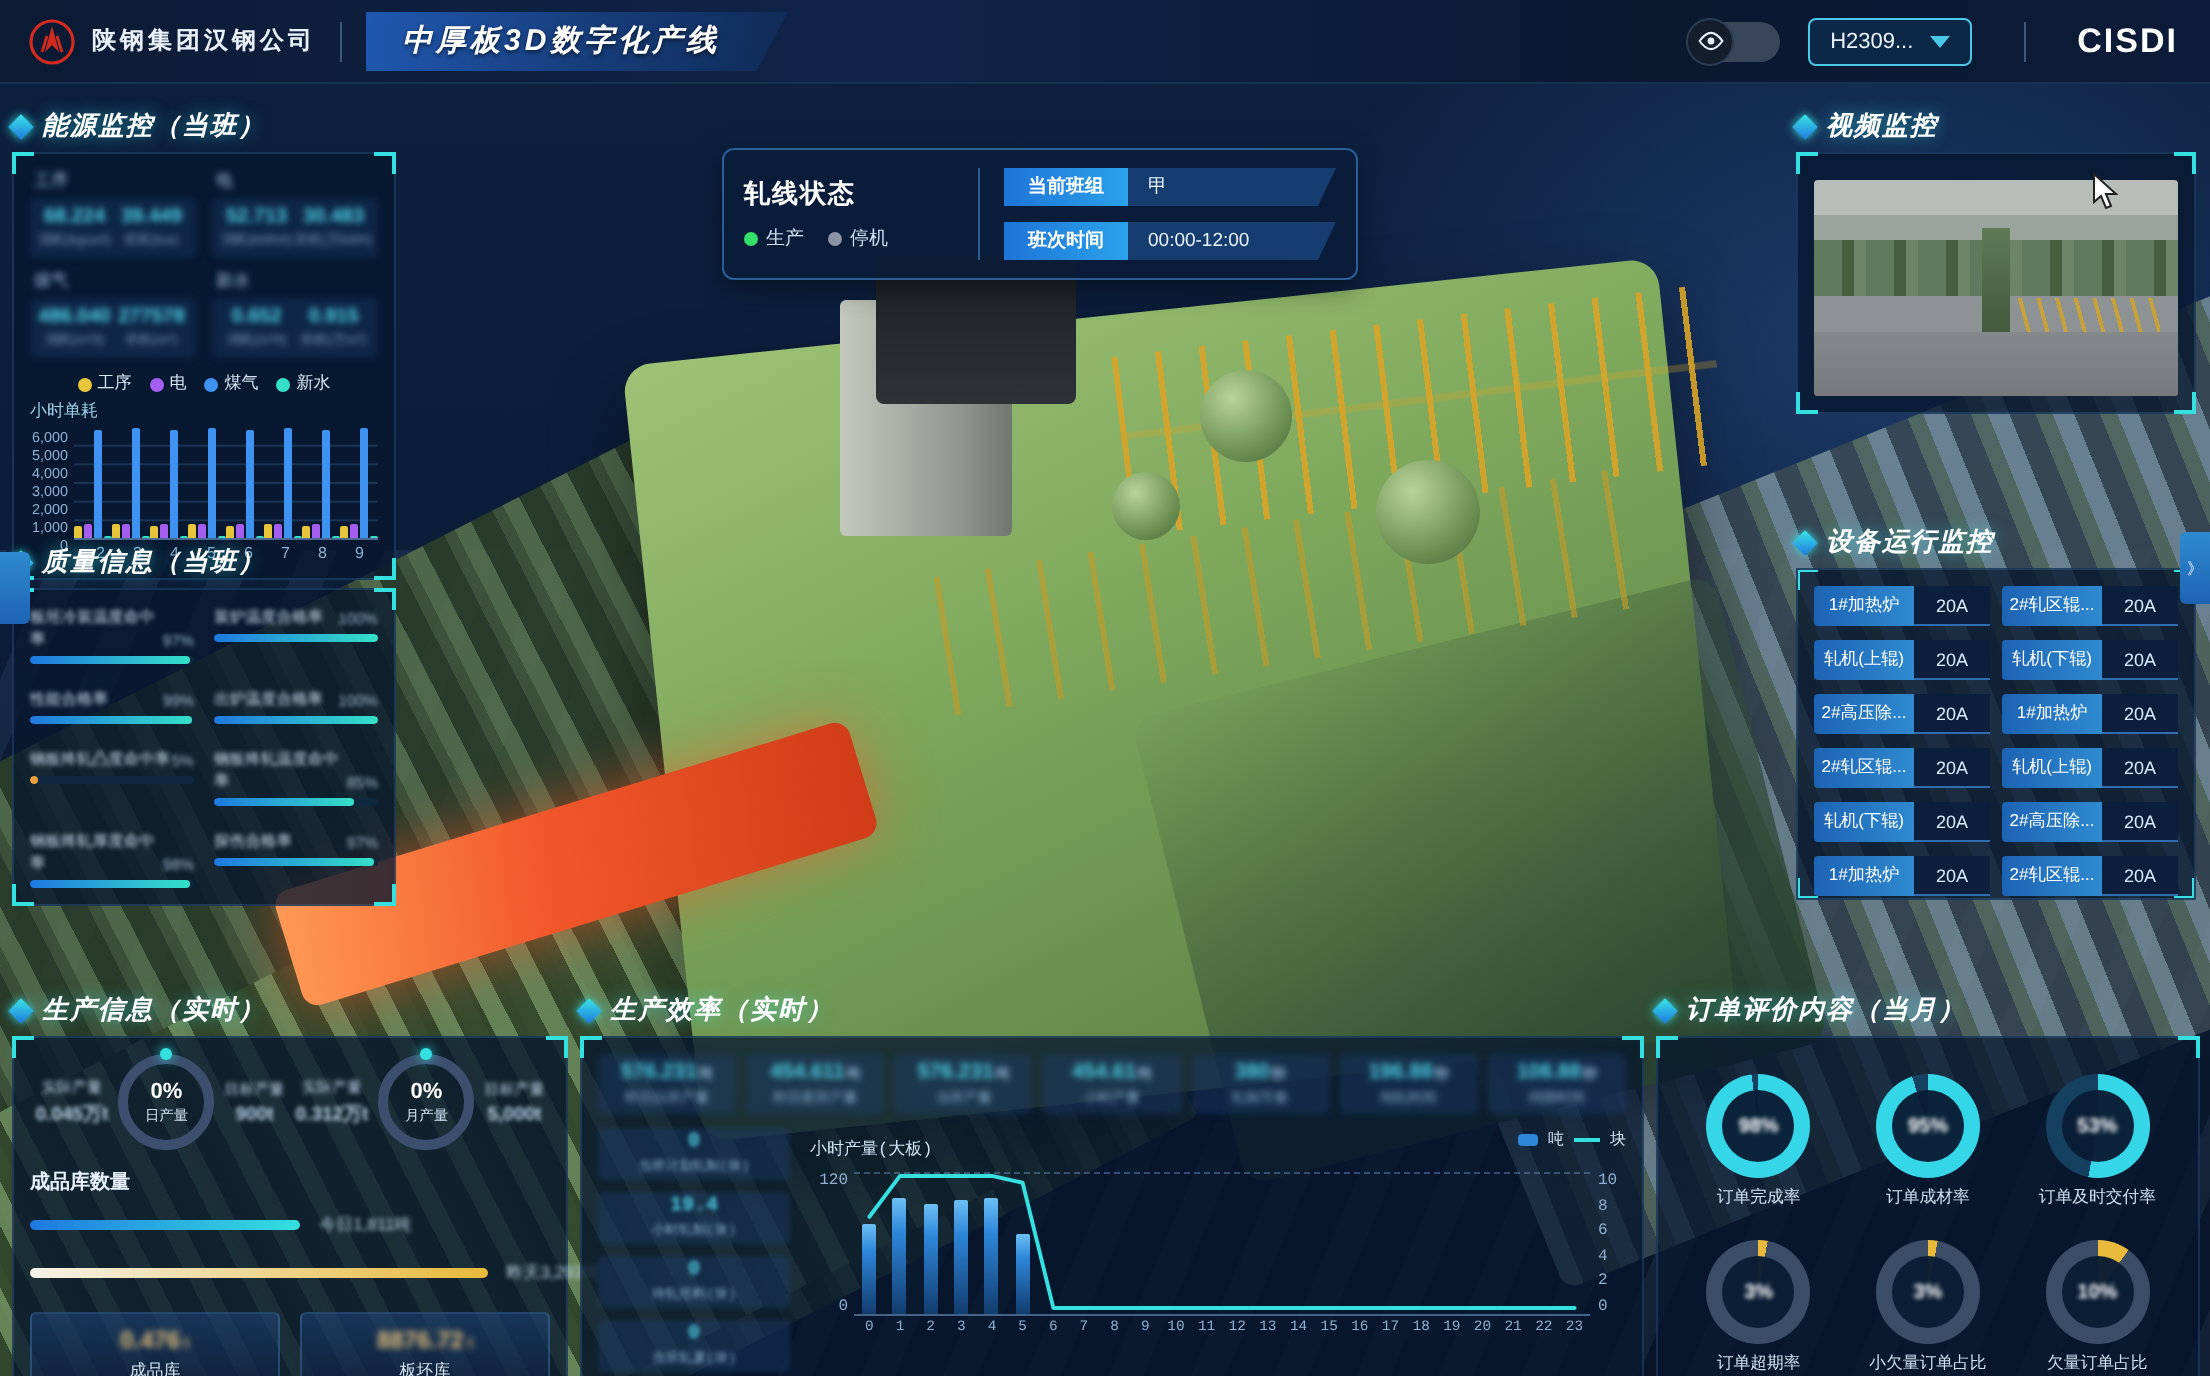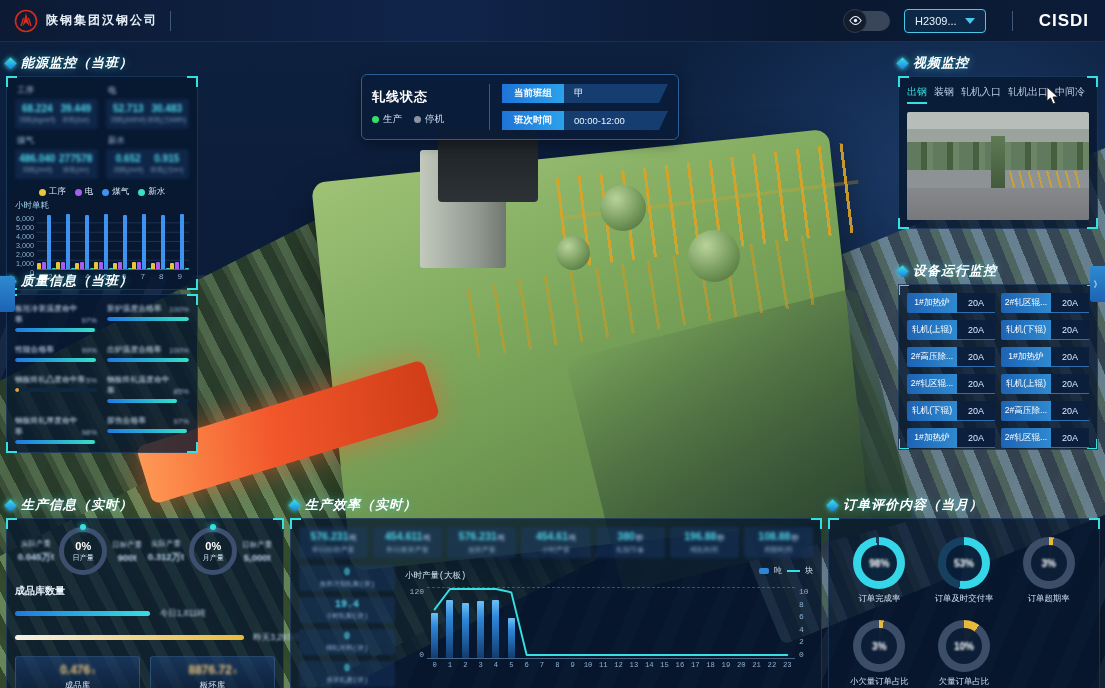--- a/index.html
+++ b/index.html
@@ -231,20 +231,21 @@
   </div>
 
   <div class="hdr" data-interactable="false">
     <svg class="logo-mark" viewBox="0 0 24 24" data-interactable="false">
       <circle cx="12" cy="12" r="10.5" fill="none" stroke="#d42b1e" stroke-width="1.6"></circle>
       <path d="M12 4 L15.5 17 L12 13.5 L8.5 17 Z" fill="#d42b1e"></path>
       <path d="M7 17 L9.5 9 M17 17 L14.5 9" stroke="#d42b1e" stroke-width="1.4" fill="none"></path>
     </svg>
     <span class="co-name" data-interactable="false">陕钢集团汉钢公司</span>
     <span class="hdr-div" data-interactable="false"></span>
+    <div class="plaque" data-interactable="false">中厚板3D数字化产线</div>
     <div class="hdr-right">
       <div class="toggle" data-interactable="true">
         <span class="knob">
           <svg width="13" height="13" viewBox="0 0 16 16" data-interactable="false">
             <path d="M1 8 C3.5 4.5 6 3 8 3 C10 3 12.5 4.5 15 8 C12.5 11.5 10 13 8 13 C6 13 3.5 11.5 1 8 Z" fill="none" stroke="#e8f2fc" stroke-width="1.3"></path>
             <circle cx="8" cy="8" r="2.1" fill="#e8f2fc"></circle>
           </svg>
         </span>
       </div>
       <div class="heat-dd" data-interactable="true">
@@ -532,28 +533,20 @@
   <div class="pw" id="p-video" data-interactable="false">
     <div class="ptitle" data-interactable="false">
       <span class="dia" data-interactable="false"></span>
       <span>视频监控</span>
     </div>
     <div class="frame">
       <i class="ck tl"></i>
         <i class="ck tr"></i>
         <i class="ck bl"></i>
         <i class="ck br"></i>
-      <div class="vtabs" data-interactable="false">
-        <span class="vtab active" data-interactable="true">出钢</span>
-        <span class="vtab" data-interactable="true">装钢</span>
-        <span class="vtab" data-interactable="true">轧机入口</span>
-        <span class="vtab" data-interactable="true">轧机出口</span>
-        <span class="vtab" data-interactable="true">中间冷</span>
-
-      </div>
       <div class="vframe" data-interactable="true">
         <div class="v-mach" data-interactable="false"></div>
         <div class="v-col" data-interactable="false"></div>
         <div class="v-rail" data-interactable="false"></div>
         <div class="v-floor" data-interactable="false"></div>
       </div>
     </div>
   </div>
 
   <div class="pw" id="p-equip" data-interactable="false">
@@ -866,20 +859,26 @@
     <div class="frame">
       <i class="ck tl"></i>
         <i class="ck tr"></i>
       <div class="gd" data-interactable="false">
         <div class="donut" style="background: conic-gradient(rgb(53, 214, 232) 98%, rgb(22, 64, 95) 0deg);">
             <b class="blur1">98%</b>
           </div>
         <div class="glabel">订单完成率</div>
       </div>
       <div class="gd" data-interactable="false">
+        <div class="donut" style="background: conic-gradient(rgb(53, 214, 232) 95%, rgb(22, 64, 95) 0deg);">
+            <b class="blur1">95%</b>
+          </div>
+        <div class="glabel">订单成材率</div>
+      </div>
+      <div class="gd" data-interactable="false">
         <div class="donut" style="background: conic-gradient(rgb(53, 214, 232) 53%, rgb(22, 64, 95) 0deg);">
             <b class="blur1">53%</b>
           </div>
         <div class="glabel">订单及时交付率</div>
       </div>
       <div class="gd" data-interactable="false">
         <div class="donut" style="background: conic-gradient(rgb(232, 185, 58) 3%, rgb(60, 77, 104) 0deg);">
             <b class="blur1">3%</b>
           </div>
         <div class="glabel">订单超期率</div>

